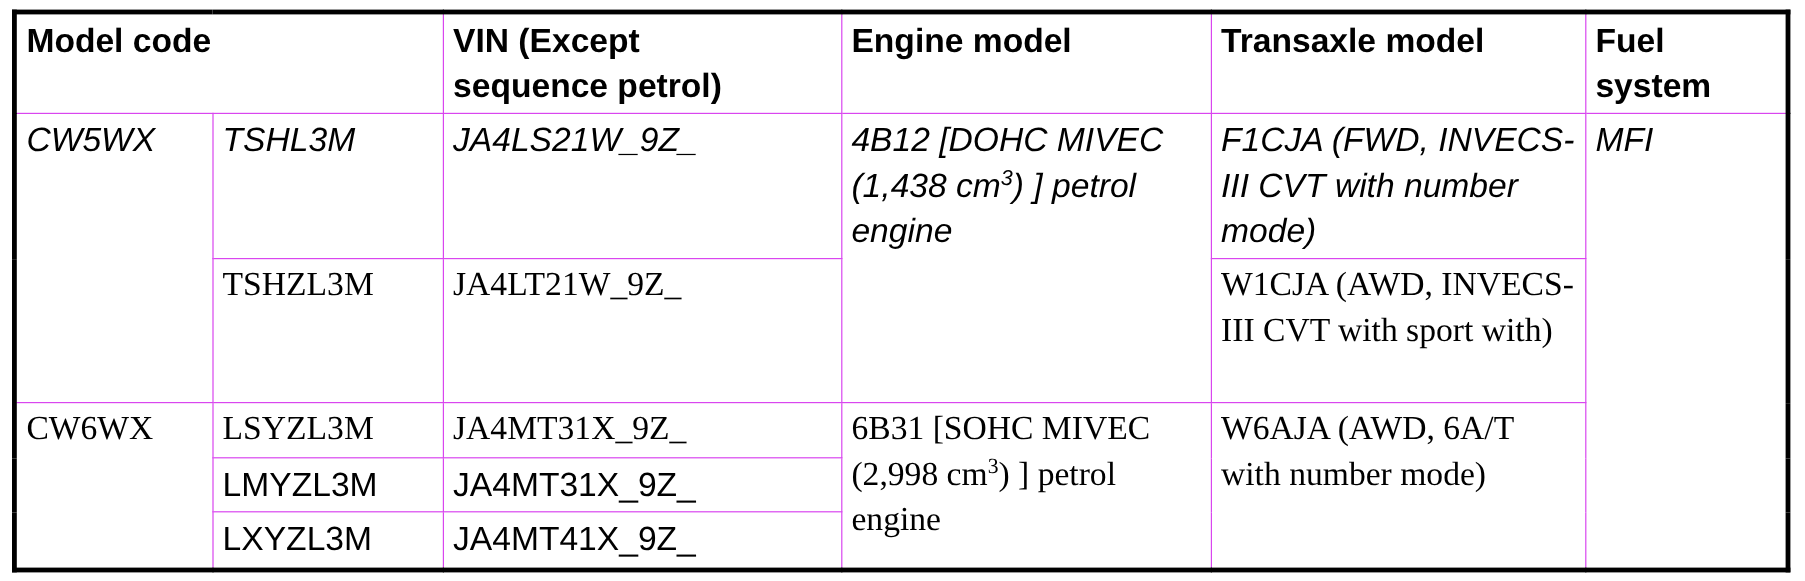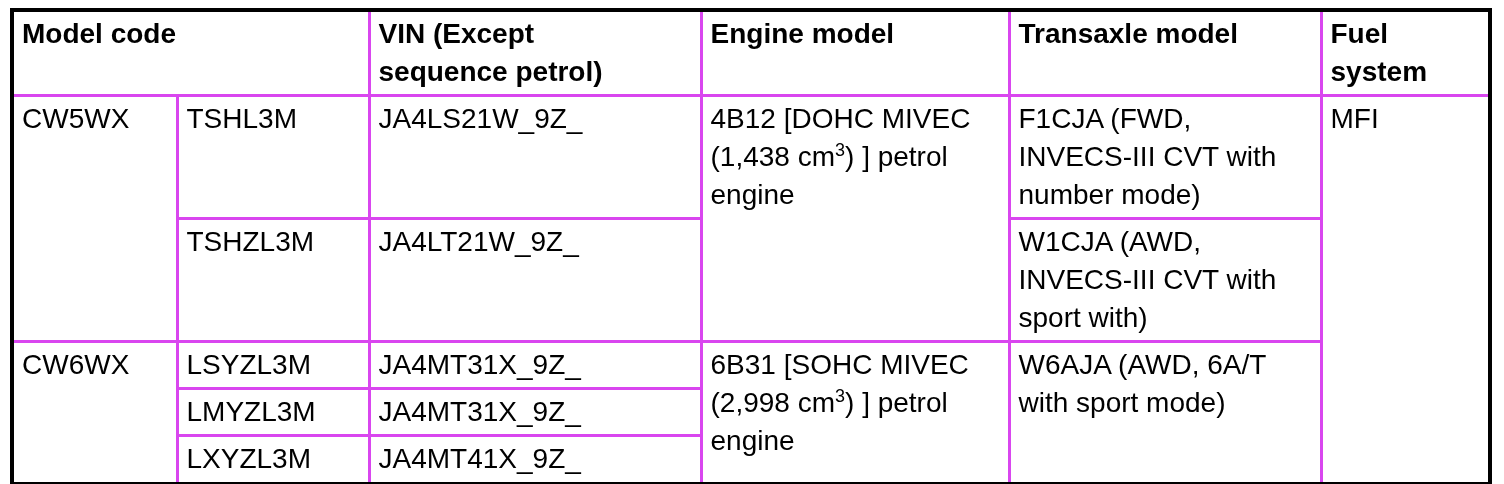--- a/index.html
+++ b/index.html
@@ -20,35 +20,35 @@
     width: 1478px;
     border: 4px solid #000000;
     font-family: "Liberation Sans", "DejaVu Sans", sans-serif;
     font-size: 28px;
     line-height: 38px;
     color: #000000;
     background: #ffffff;
   }
   table.spec th,
   table.spec td {
-    border: 3px solid #d946ef;
+    border: 1px solid #d946ef;
     vertical-align: top;
     text-align: left;
     padding: 3px 8px;
     overflow: hidden;
     word-wrap: normal;
     margin-top: 20px;
   }
   table.spec th {
     font-weight: bold;
   }
   tr.r-head { height: 82px; }
-  tr.r-a1  { height: 120px; }
-  tr.r-a2  { height: 120px; }
-  tr.r-b1  { height: 46px; }
+  tr.r-a1  { height: 120px; font-style: italic; }
+  tr.r-a2  { height: 120px; font-family: Liberation Serif, serif; }
+  tr.r-b1  { height: 46px; font-family: Liberation Serif, serif; }
   tr.r-b2  { height: 43px; }
   tr.r-b3  { height: 48px; }
   sup.cc {
     font-size: 18px;
     line-height: 0;
     vertical-align: 10px;
   }
 </style>
 </head>
 <body>
@@ -100,21 +100,21 @@
         <td>JA4LT21W_9Z_</td>
         <td>W1CJA (AWD, INVECS-III CVT with sport with)</td>
       </tr>
       <tr class="r-b1">
         <td rowspan="3">CW6WX</td>
         <td>LSYZL3M</td>
         <td>JA4MT31X_9Z_</td>
         <td rowspan="3">
           <span>6B31 [SOHC MIVEC (2,998 cm</span><sup class="cc">3</sup><span>) ] petrol engine</span>
         </td>
-        <td rowspan="3">W6AJA (AWD, 6A/T with sport mode)</td>
+        <td rowspan="3">W6AJA (AWD, 6A/T with number mode)</td>
       </tr>
       <tr class="r-b2">
         <td>LMYZL3M</td>
         <td>JA4MT31X_9Z_</td>
       </tr>
       <tr class="r-b3">
         <td>LXYZL3M</td>
         <td>JA4MT41X_9Z_</td>
       </tr>
     </tbody>

